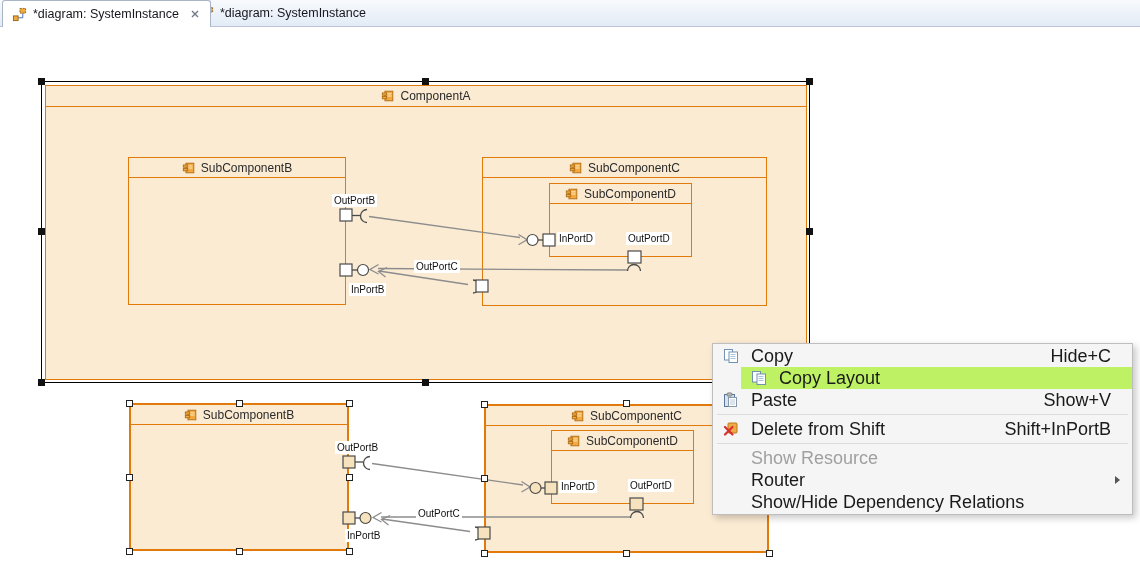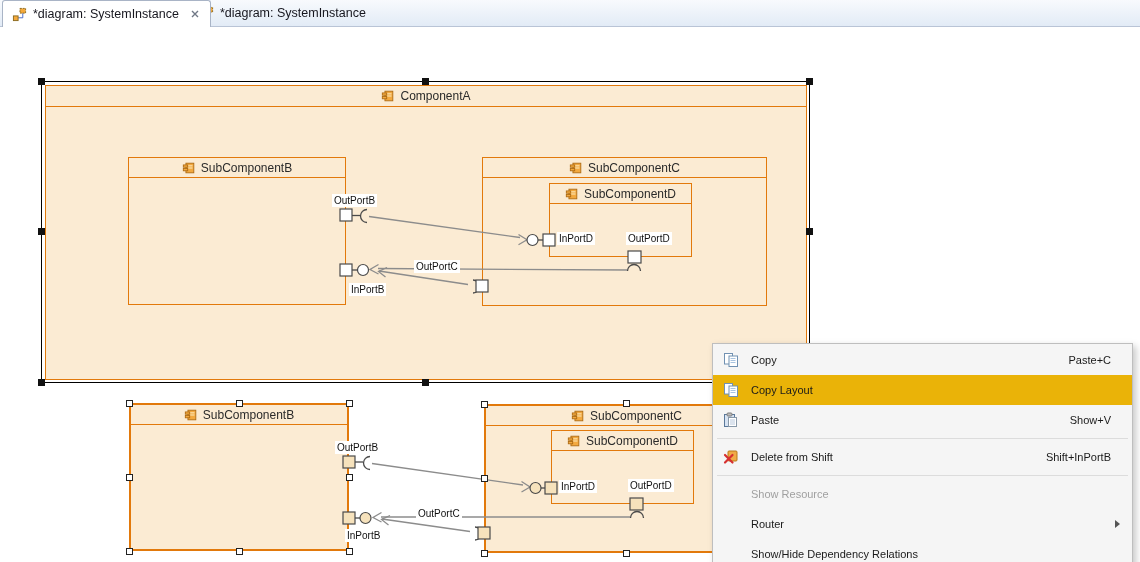--- a/index.html
+++ b/index.html
@@ -38,22 +38,22 @@
   .pf-white{fill:#ffffff;}
   .pf-cream{fill:#F6E2BC;}
 
   .port-label{position:absolute;background:#fff;font-size:10px;line-height:13px;
               padding:0 2px;z-index:4;color:#111;white-space:nowrap;}
 
   
   .menu{position:absolute;left:712px;top:343px;width:421px;background:#F5F5F5;
         border:1px solid #BEBEBE;box-shadow:3px 3px 7px rgba(0,0,0,.22);z-index:10;
         padding:1px 0;box-sizing:border-box;}
-  .menu-item{height:30px;display:flex;align-items:center;font-size:11px;}
-  .menu-item.hl{background:#eab308;}
+  .menu-item{height:22px;display:flex;align-items:center;font-size:18px;}
+  .menu-item.hl{background:#bef264;margin-left:28px;}
   .menu-item.disabled .mi-label{color:#A0A0A0;}
   .mi-icon{width:26px;margin-left:5px;display:flex;justify-content:center;flex:0 0 auto;}
   .mi-icon svg{width:16px;height:16px;}
   .mi-label{flex:1;margin-left:7px;}
   .mi-shortcut{margin-right:21px;}
   .mi-arrow{width:0;height:0;border-top:4px solid transparent;border-bottom:4px solid transparent;
             border-left:5px solid #555;margin-right:12px;}
   .menu-sep{height:0;border-top:1px solid #DCDCDC;margin:3px 4px;}
 </style>
 </head>
@@ -301,21 +301,21 @@
   <div class="port-label" style="left:628px;top:479px;">OutPortD</div>
 
   <div class="menu">
     <div class="menu-item">
       <span class="mi-icon">
           <svg>
             <use href="#ic-copy"></use>
           </svg>
         </span>
       <span class="mi-label">Copy</span>
-      <span class="mi-shortcut">Paste+C</span>
+      <span class="mi-shortcut">Hide+C</span>
     </div>
     <div class="menu-item hl">
       <span class="mi-icon">
           <svg>
             <use href="#ic-copy"></use>
           </svg>
         </span>
       <span class="mi-label">Copy Layout</span>
       <span class="mi-shortcut"></span>
     </div>

